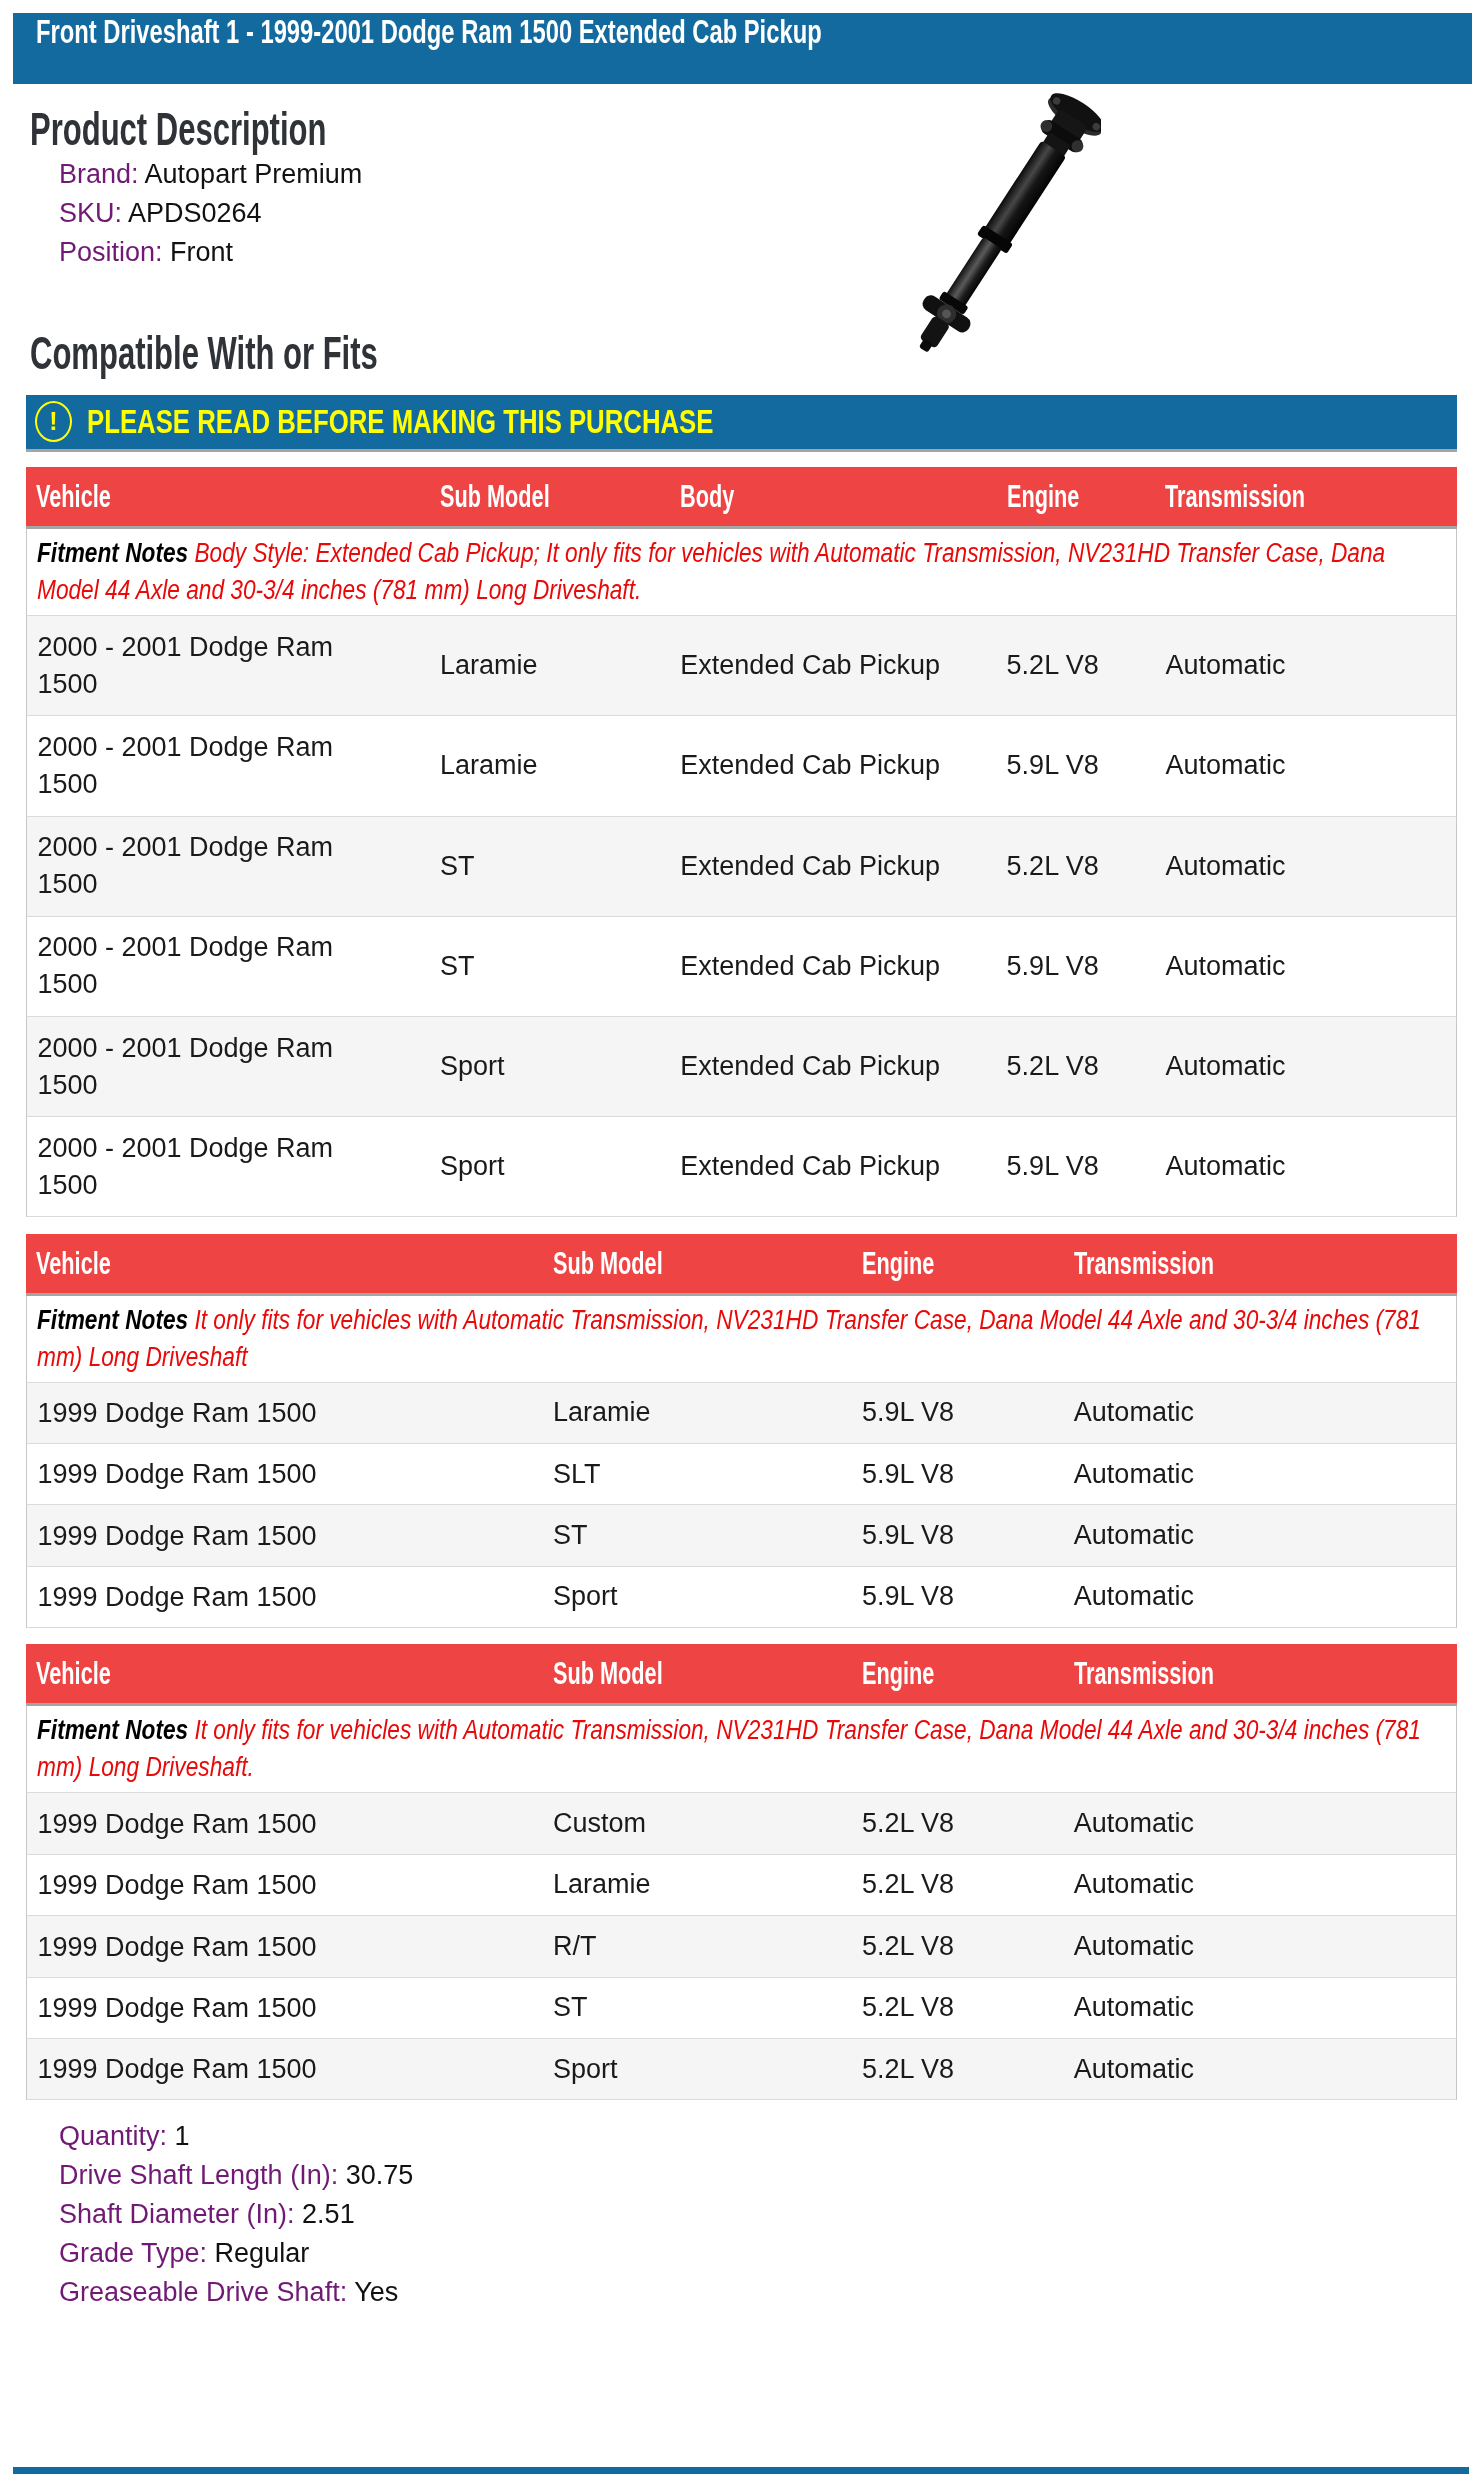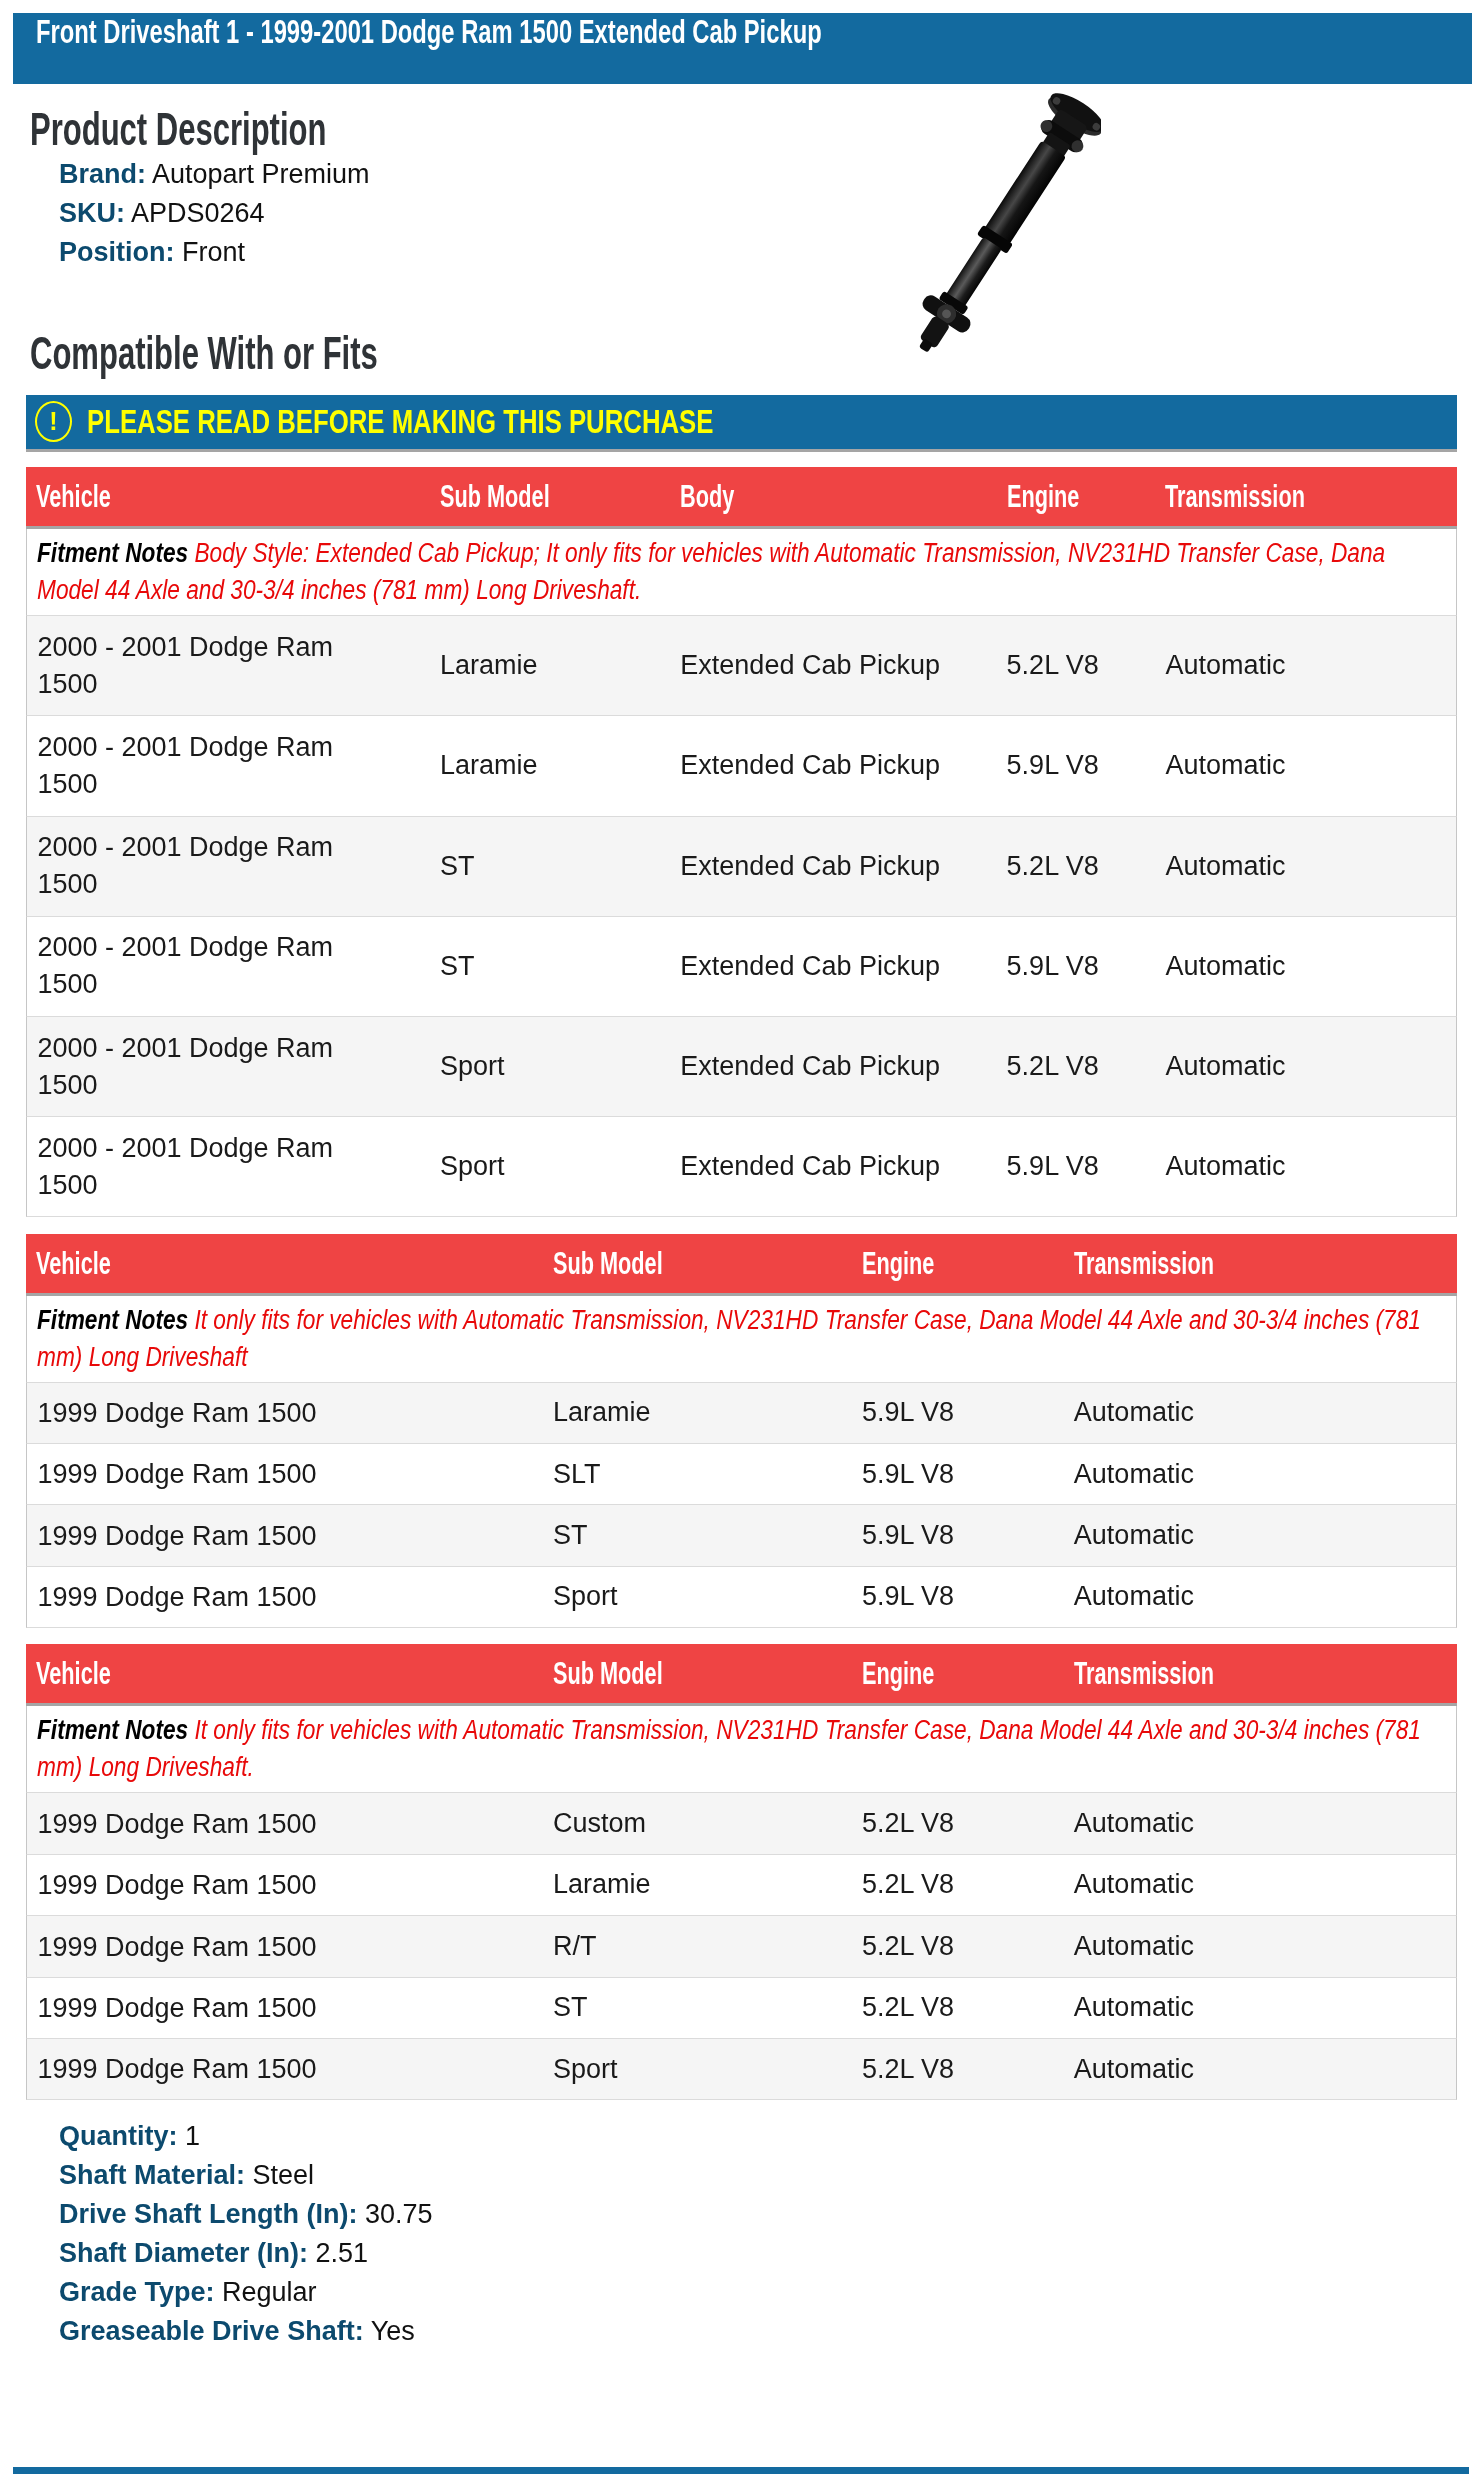--- a/index.html
+++ b/index.html
@@ -22,21 +22,21 @@
   
   h2.sec{margin:0;font-weight:bold;font-size:47px;line-height:47px;color:#2f3337;}
   #desc-heading{margin:21px 0 0 30px;}
   #compat-heading{margin:57px 0 0 30px;}
   #spec-heading{margin:46px 0 0 30px;}
 
   
   .kv-list{margin-left:59px;font-size:27px;line-height:39px;color:#111;}
   #desc-fields{margin-top:3px;}
   #spec-fields{margin-top:7.4px;}
-  .kv-label{font-weight:bold;color:#0c4a6e;}
+  .kv-label{font-weight:normal;color:#701a75;}
   .kv-value{color:#111;}
 
   
   .photo{position:absolute;left:901px;top:65px;width:200px;height:304px;}
 
   
   .banner{margin:19px 27px 0 26px;height:54px;background:#136a9f;
           border-bottom:3.7px solid #a5a5a5;display:flex;align-items:center;
           padding-left:9px;box-sizing:content-box;}
   .warn-icon{flex:0 0 auto;width:33px;height:37px;border:2.2px solid #ffff00;border-radius:50%;
@@ -300,21 +300,20 @@
           <td class="c1"><span>Sport</span></td>
           <td class="c2"><span>5.2L V8</span></td>
           <td class="c3"><span>Automatic</span></td>
         </tr>
       </tbody>
     </table>
 
 
   <div class="kv-list" id="spec-fields">
       <div class="kv"><span class="kv-label">Quantity:</span> <span class="kv-value">1</span></div>
-      <div class="kv"><span class="kv-label">Shaft Material:</span> <span class="kv-value">Steel</span></div>
       <div class="kv"><span class="kv-label">Drive Shaft Length (In):</span> <span class="kv-value">30.75</span></div>
       <div class="kv"><span class="kv-label">Shaft Diameter (In):</span> <span class="kv-value">2.51</span></div>
       <div class="kv"><span class="kv-label">Grade Type:</span> <span class="kv-value">Regular</span></div>
       <div class="kv"><span class="kv-label">Greaseable Drive Shaft:</span> <span class="kv-value">Yes</span></div>
     </div>
 
   <div class="footerbar"></div>
 
 </div>
 

